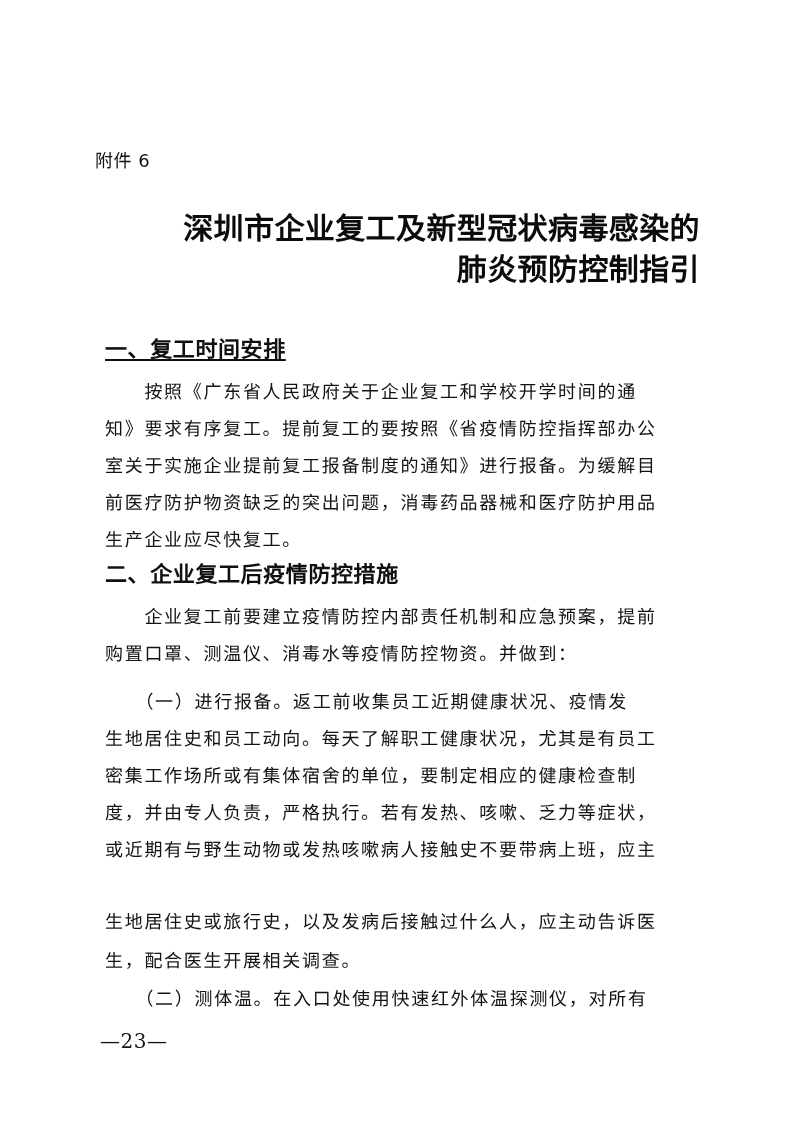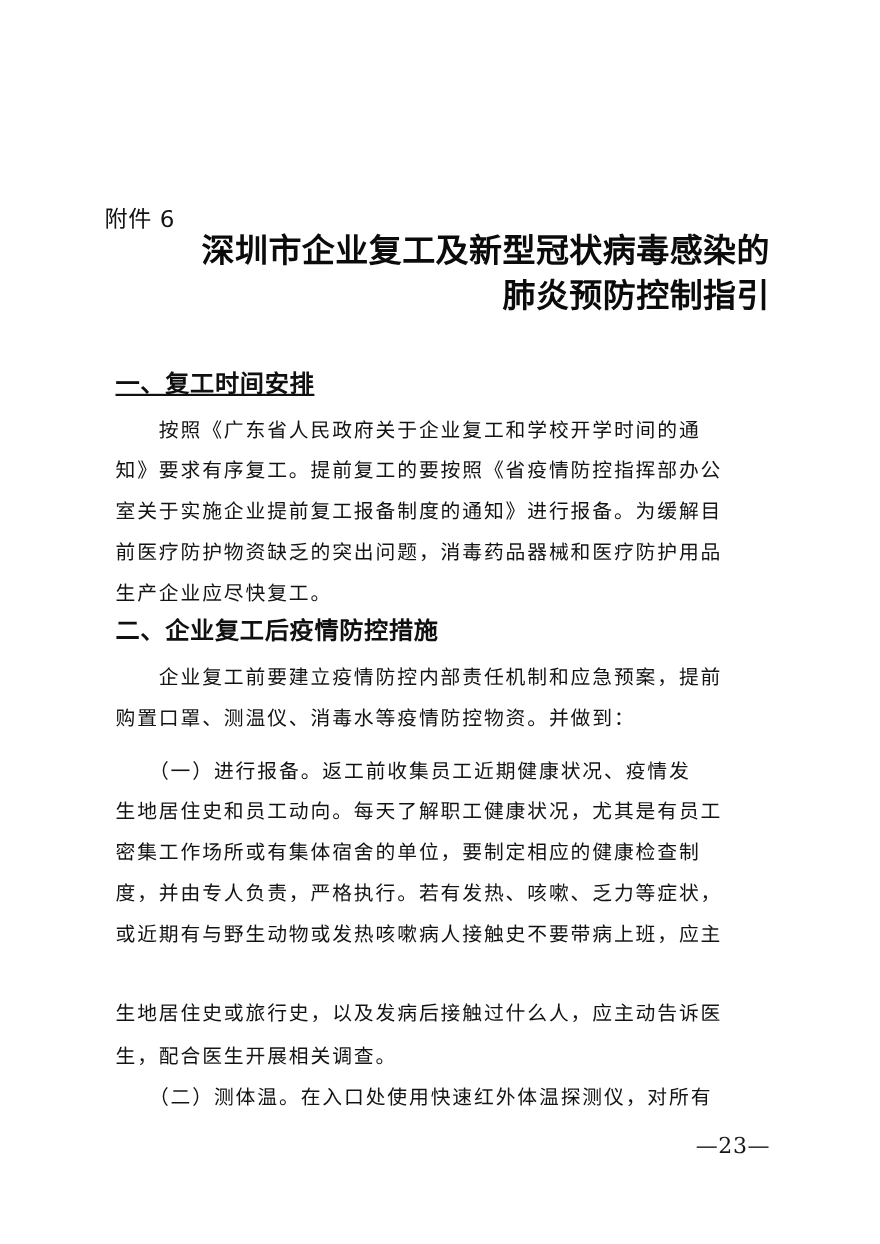--- a/index.html
+++ b/index.html
@@ -22,26 +22,25 @@
     overflow: hidden;
     box-sizing: border-box;
   }
 
   
   .attachment-label {
     position: absolute;
     left: 95px;
     top: 146px;
     font-family: "DejaVu Sans", "Liberation Sans", sans-serif;
-    font-size: 21px;
+    font-size: 18px;
     line-height: 30px;
     letter-spacing: 0.5px;
     color: #121212;
     white-space: pre;
-    margin-top: 38px;
   }
 
   
   .doc-title {
     position: absolute;
     left: 100px;
     top: 208px;
     width: 600px;
     text-align: center;
     font-family: "DejaVu Serif", "Liberation Serif", serif;
@@ -84,21 +83,21 @@
     color: #131313;
     white-space: pre;
   }
 
   
   .page-number {
     position: absolute;
     left: 100px;
     top: 1028px;
     width: 600px;
-    text-align: right;
+    text-align: left;
     font-family: "DejaVu Serif", "Liberation Serif", serif;
     font-size: 20px;
     line-height: 26px;
     letter-spacing: 0.5px;
     color: #161616;
     white-space: pre;
   }
 </style>
 </head>
 <body>

